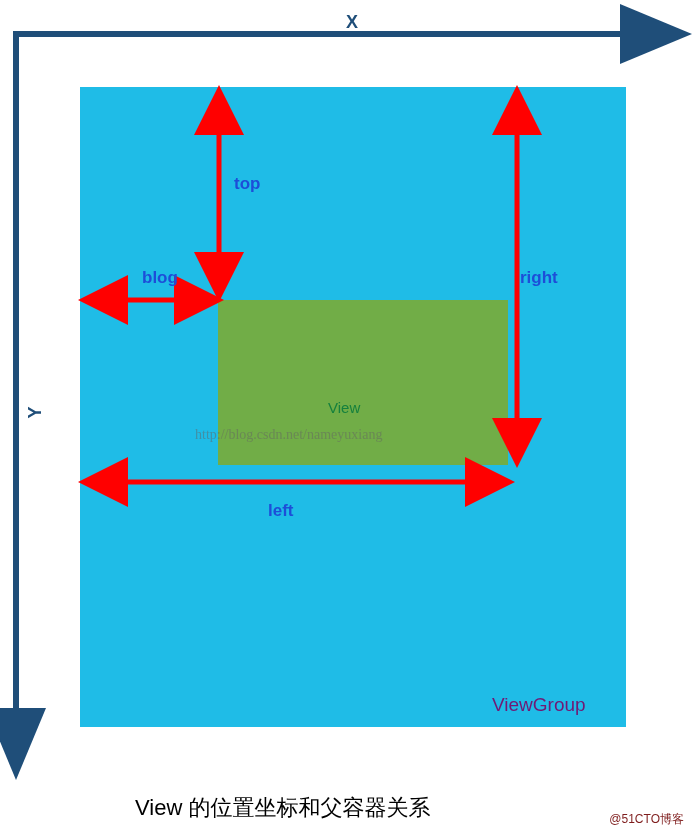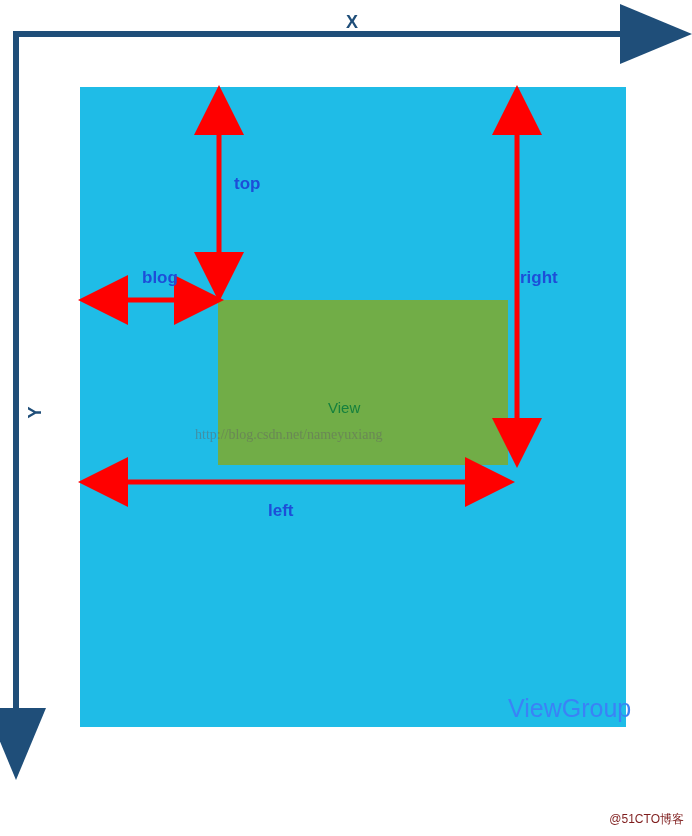--- a/index.html
+++ b/index.html
@@ -61,24 +61,24 @@
       position: absolute;
       left: 328px;
       top: 367px;
       font-size: 15px;
       color: #15803d;
       font-weight: normal;
       margin-top: 32px;
     }
     .viewgroup-label {
       position: absolute;
-      left: 508px;
+      left: 492px;
       top: 694px;
-      font-size: 25px;
-      color: #3b82f6;
+      font-size: 19px;
+      color: #701a75;
       font-weight: normal;
     }
     .watermark-url {
       position: absolute;
       left: 195px;
       top: 427px;
       font-size: 14px;
       color: rgba(100, 100, 100, 0.5);
       font-family: Liberation Serif, serif;
     }
@@ -144,14 +144,15 @@
 
   <div class="coord-label top-label">top</div>
   <div class="coord-label left-label">blog</div>
   <div class="coord-label right-label">left</div>
   <div class="coord-label bottom-label">right</div>
 
   <div class="view-label">View</div>
   <div class="viewgroup-label">ViewGroup</div>
 
   <div class="watermark-url">http://blog.csdn.net/nameyuxiang</div>
+  <div class="caption">View 的位置坐标和父容器关系</div>
   <div class="site-watermark">@51CTO博客</div>
 </div>
 
 </body></html>

